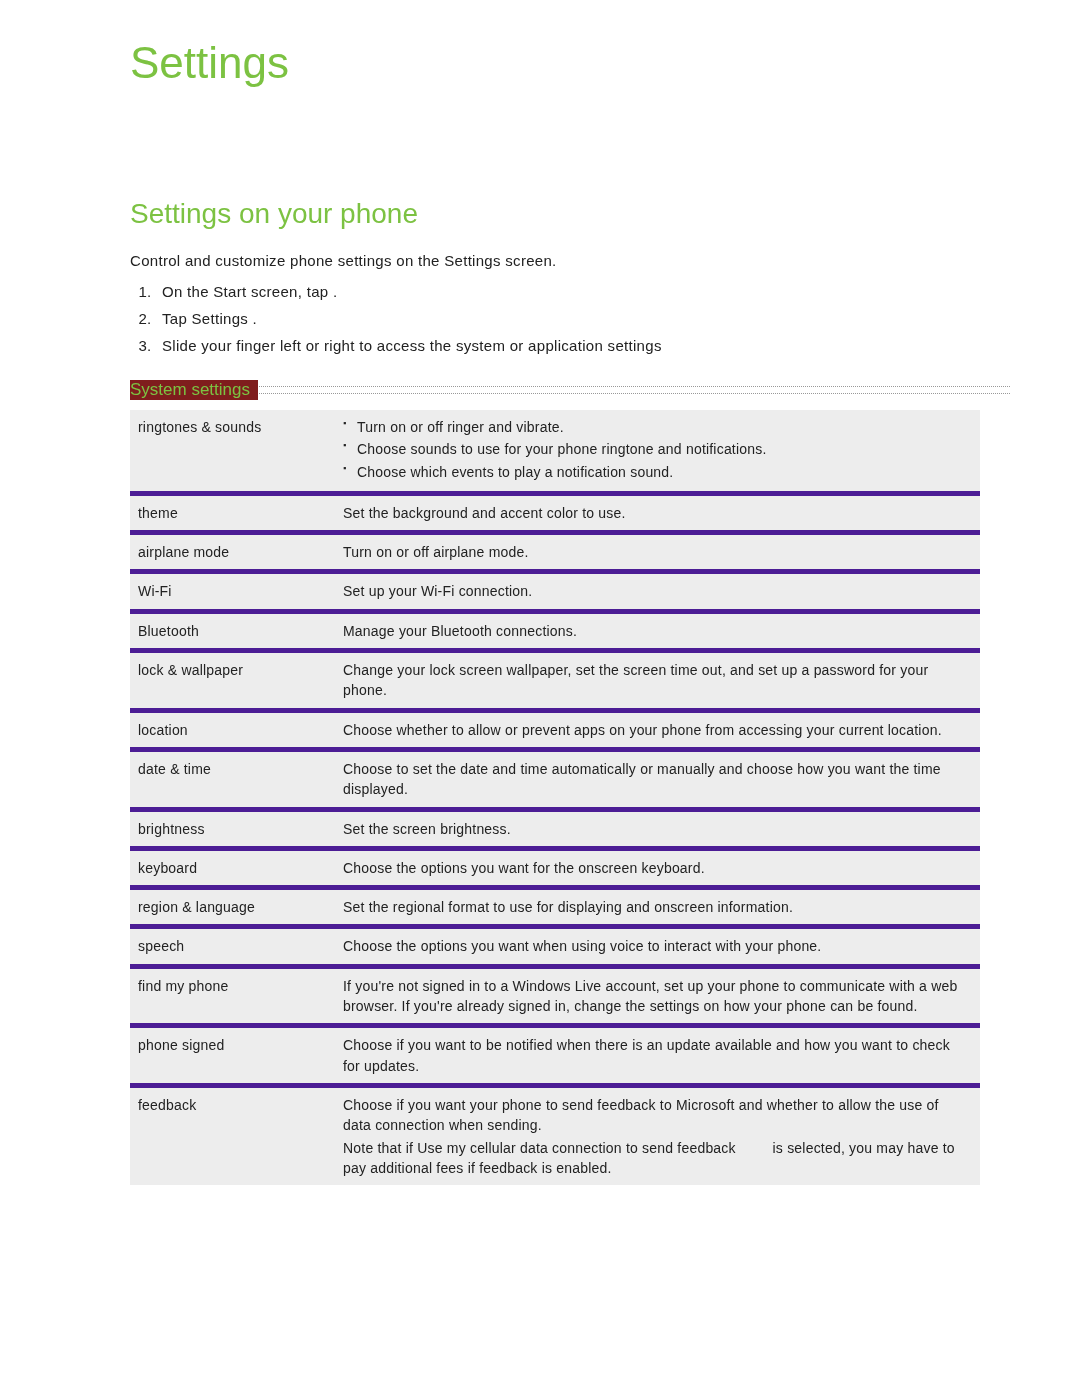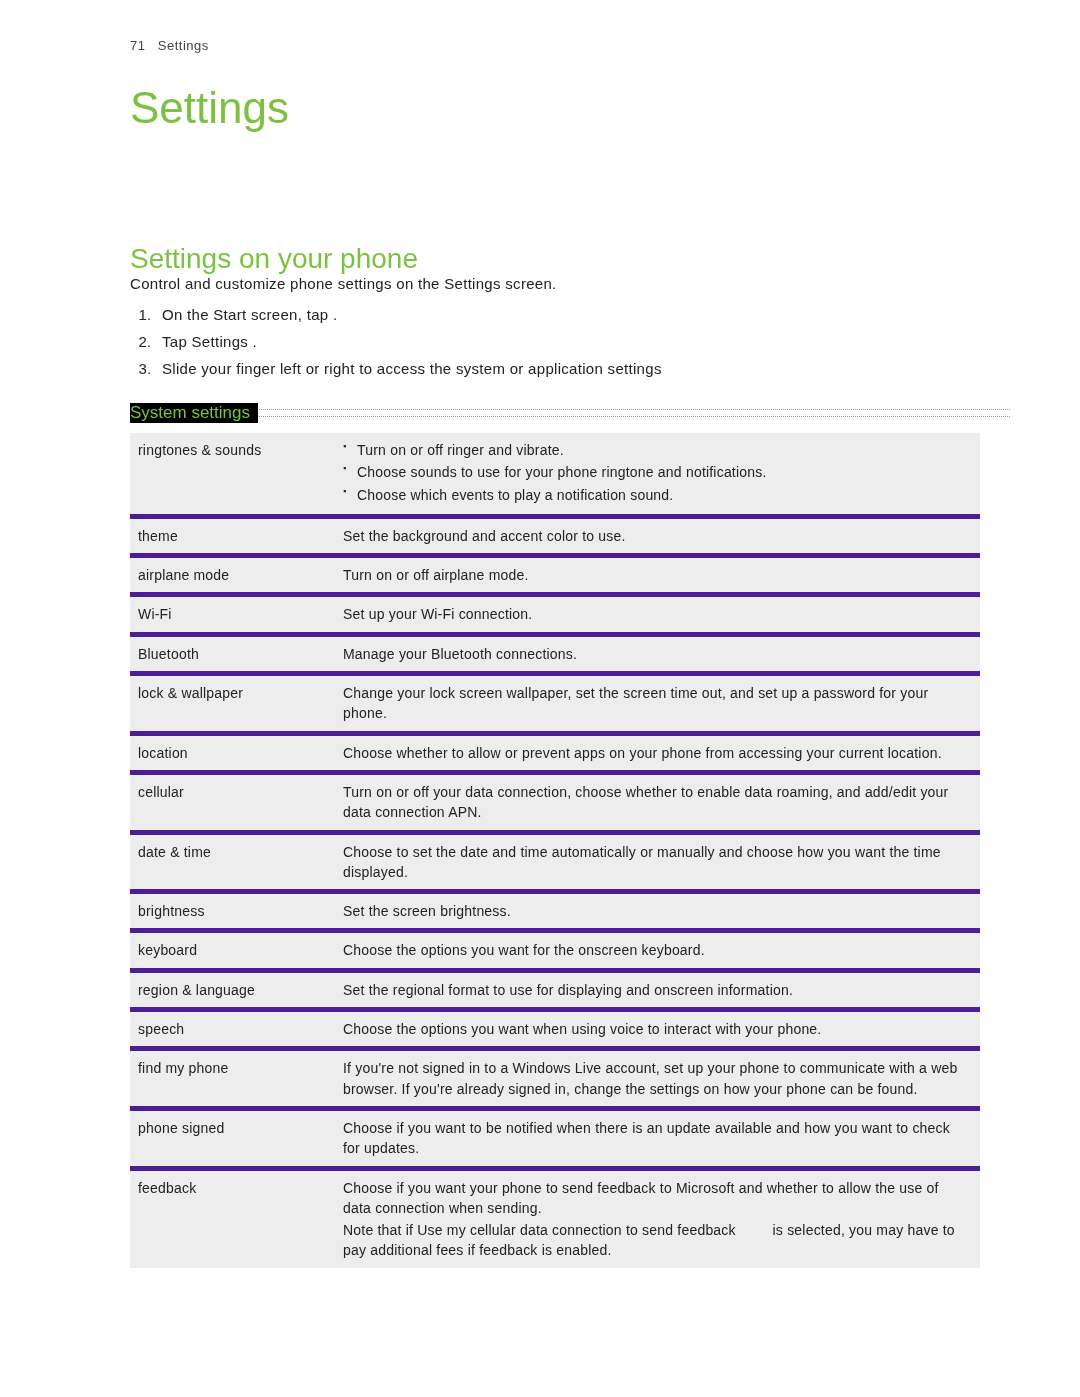--- a/index.html
+++ b/index.html
@@ -24,20 +24,21 @@
     font-weight: 400;
     color: #7cc242;
     font-family: Arial, Helvetica, sans-serif;
     margin-bottom: 110px;
   }
   .section-title {
     font-size: 28px;
     font-weight: 400;
     color: #7cc242;
     font-family: Arial, Helvetica, sans-serif;
+    margin-bottom: 22px;
   }
   .intro {
     font-size: 15px;
     color: #222;
     margin-bottom: 14px;
     letter-spacing: 0.3px;
   }
   .steps {
     margin-left: 26px;
     margin-bottom: 26px;
@@ -52,21 +53,21 @@
   .subsection-wrap {
     position: relative;
     margin-bottom: 10px;
   }
   .subsection-title {
     font-size: 17px;
     font-weight: 400;
     color: #7cc242;
     font-family: Arial, Helvetica, sans-serif;
     display: inline-block;
-    background: #000000;
+    background: #7f1d1d;
     padding-right: 8px;
     position: relative;
     z-index: 2;
   }
   .dotted-lines {
     border-top: 1px dotted #999;
     border-bottom: 1px dotted #999;
     height: 8px;
     position: absolute;
     top: 6px;
@@ -116,23 +117,20 @@
   }
   .note-inline {
     white-space: pre;
   }
 </style>
 </head>
 <body>
 
 <div class="page">
 
-  <div class="header-line">
-    <span>71</span>&nbsp;&nbsp;&nbsp;<span>Settings</span>
-  </div>
 
   <h1 class="chapter-title">Settings</h1>
 
   <h2 class="section-title">Settings on your phone</h2>
 
   <p class="intro">Control and customize phone settings on the Settings screen.</p>
 
   <ol class="steps">
     <li>On the Start screen, tap        .</li>
     <li>Tap Settings .</li>
@@ -174,24 +172,20 @@
         </tr>
         <tr>
           <td class="label">lock &amp; wallpaper</td>
           <td>Change your lock screen wallpaper, set the screen time out, and set up a password for your phone.</td>
         </tr>
         <tr>
           <td class="label">location</td>
           <td>Choose whether to allow or prevent apps on your phone from accessing your current location.</td>
         </tr>
         <tr>
-          <td class="label">cellular</td>
-          <td>Turn on or off your data connection, choose whether to enable data roaming, and add/edit your data connection APN.</td>
-        </tr>
-        <tr>
           <td class="label">date &amp; time</td>
           <td>Choose to set the date and time automatically or manually and choose how you want the time displayed.</td>
         </tr>
         <tr>
           <td class="label">brightness</td>
           <td>Set the screen brightness.</td>
         </tr>
         <tr>
           <td class="label">keyboard</td>
           <td>Choose the options you want for the onscreen keyboard.</td>

